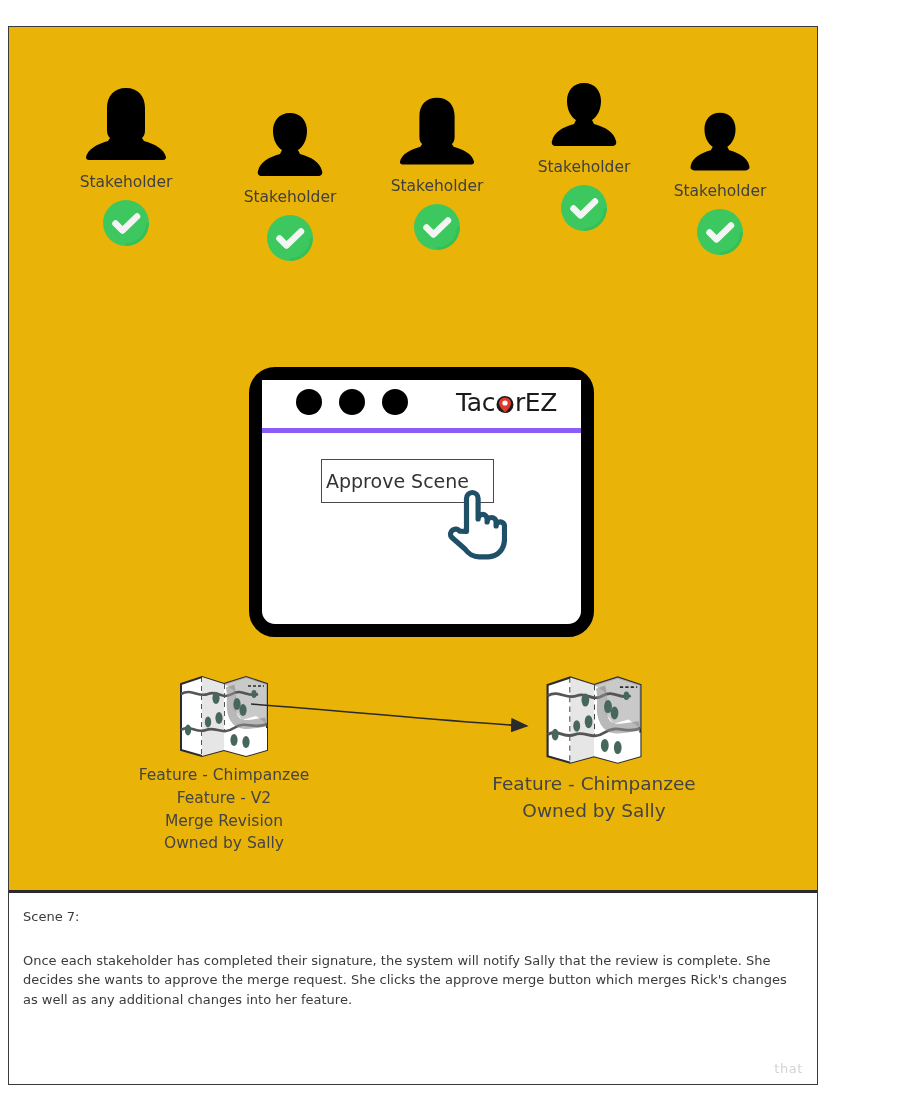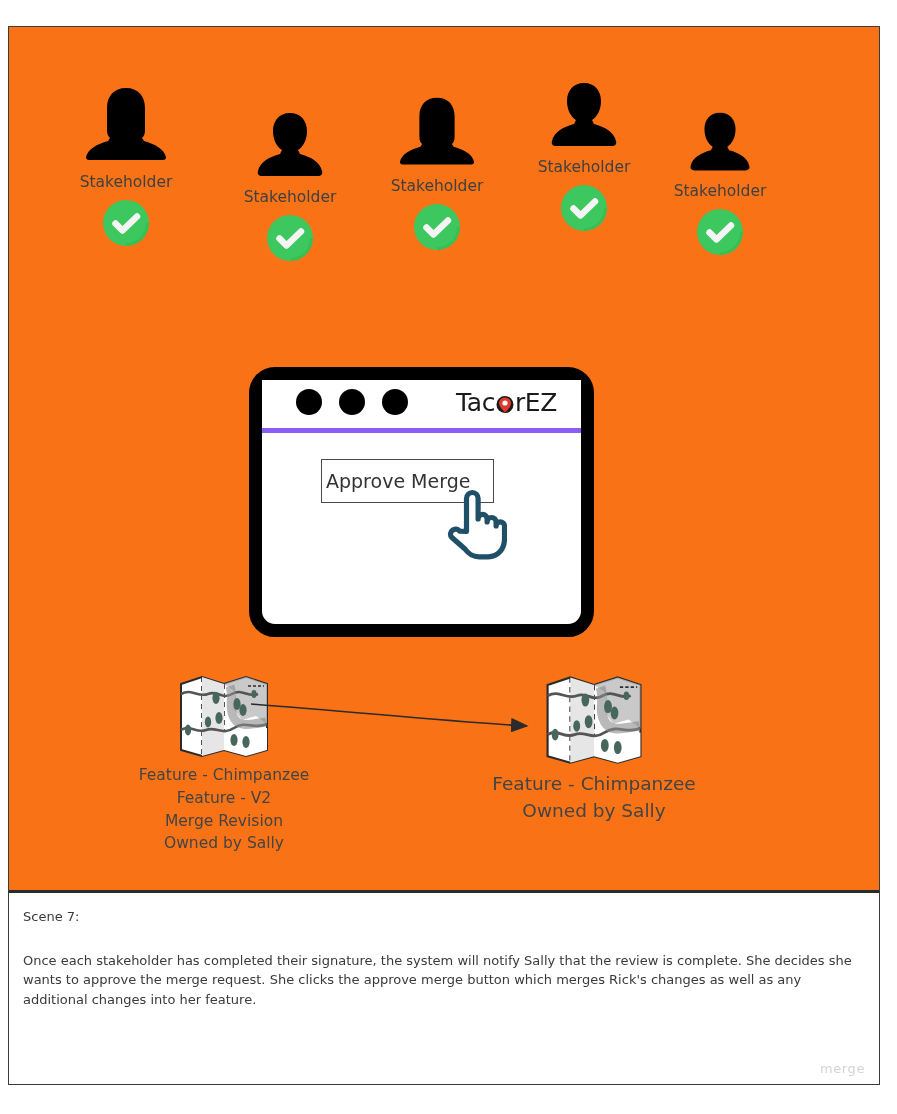--- a/index.html
+++ b/index.html
@@ -13,25 +13,25 @@
     width: 897px;
     height: 1114px;
     position: relative;
     overflow: hidden;
   }
 
   #board {
     position: absolute;
     left: 8px;
     top: 26px;
-    width: 872px;
+    width: 810px;
     height: 1059px;
     border: 1.5px solid #3b3b3b;
     box-sizing: border-box;
-    background: #f97316;
+    background: #eab308;
   }
 
   
   #diagram {
     position: absolute;
     left: 0; top: 0;
     width: 100%;
     height: 863px;
   }
 
@@ -303,21 +303,21 @@
             <svg width="20" height="20" viewBox="0 0 20 20" aria-hidden="true">
               <circle cx="10" cy="9.5" r="8.5" fill="#1a1a1a"></circle>
               <path d="M10 2.6c-3.3 0-6 2.5-6 5.6 0 4 6 9.2 6 9.2s6-5.2 6-9.2c0-3.1-2.7-5.6-6-5.6z" fill="#E03A2F"></path>
               <circle cx="10" cy="8" r="2.6" fill="#ffffff"></circle>
             </svg>
           </span>
           <span>rEZ</span>
         </div>
       </div>
 
-      <button id="approve-btn">Approve Merge</button>
+      <button id="approve-btn">Approve Scene</button>
 
       <span id="cursor-hand">
         <svg width="62" height="72" viewBox="0 0 62 72" aria-hidden="true">
           <path d="M21.5 42.5V9.5c0-3.3 2.6-6 5.8-6s5.8 2.7 5.8 6v20.5c0-2.6 2-4.6 4.5-4.6s4.5 2 4.5 4.6v3c0-2.5 2-4.5 4.5-4.5s4.5 2 4.5 4.5v4c0-2.3 1.9-4.2 4.2-4.2s4.2 1.9 4.2 4.2v13c0 9.8-6.5 17.8-16.2 17.8H34c-7 0-10.5-3-14.3-8L6.6 48.3c-1.8-2.4-1.3-5.5 1-7.2 2.2-1.7 5.4-1.3 7.1 1z" fill="#ffffff" stroke="#1F5068" stroke-width="5.2" stroke-linejoin="round" stroke-linecap="round"></path>
         </svg>
       </span>
     </div>
 
     <div class="map-node" id="map-left">
       <span class="map-icon">
@@ -388,16 +388,16 @@
       </span>
       <span class="map-label">Feature - Chimpanzee</span>
       <span class="map-label">Owned by Sally</span>
     </div>
 
   </div>
 
   <div id="caption">
     <p class="scene-title">Scene 7:</p>
     <p class="scene-body">Once each stakeholder has completed their signature, the system will notify Sally that the review is complete. She decides she wants to approve the merge request.  She clicks the approve merge button which merges Rick's changes as well as any additional changes into her feature.</p>
-    <span id="watermark">merge</span>
+    <span id="watermark">that</span>
   </div>
 
 </div>
 
 </body></html>

